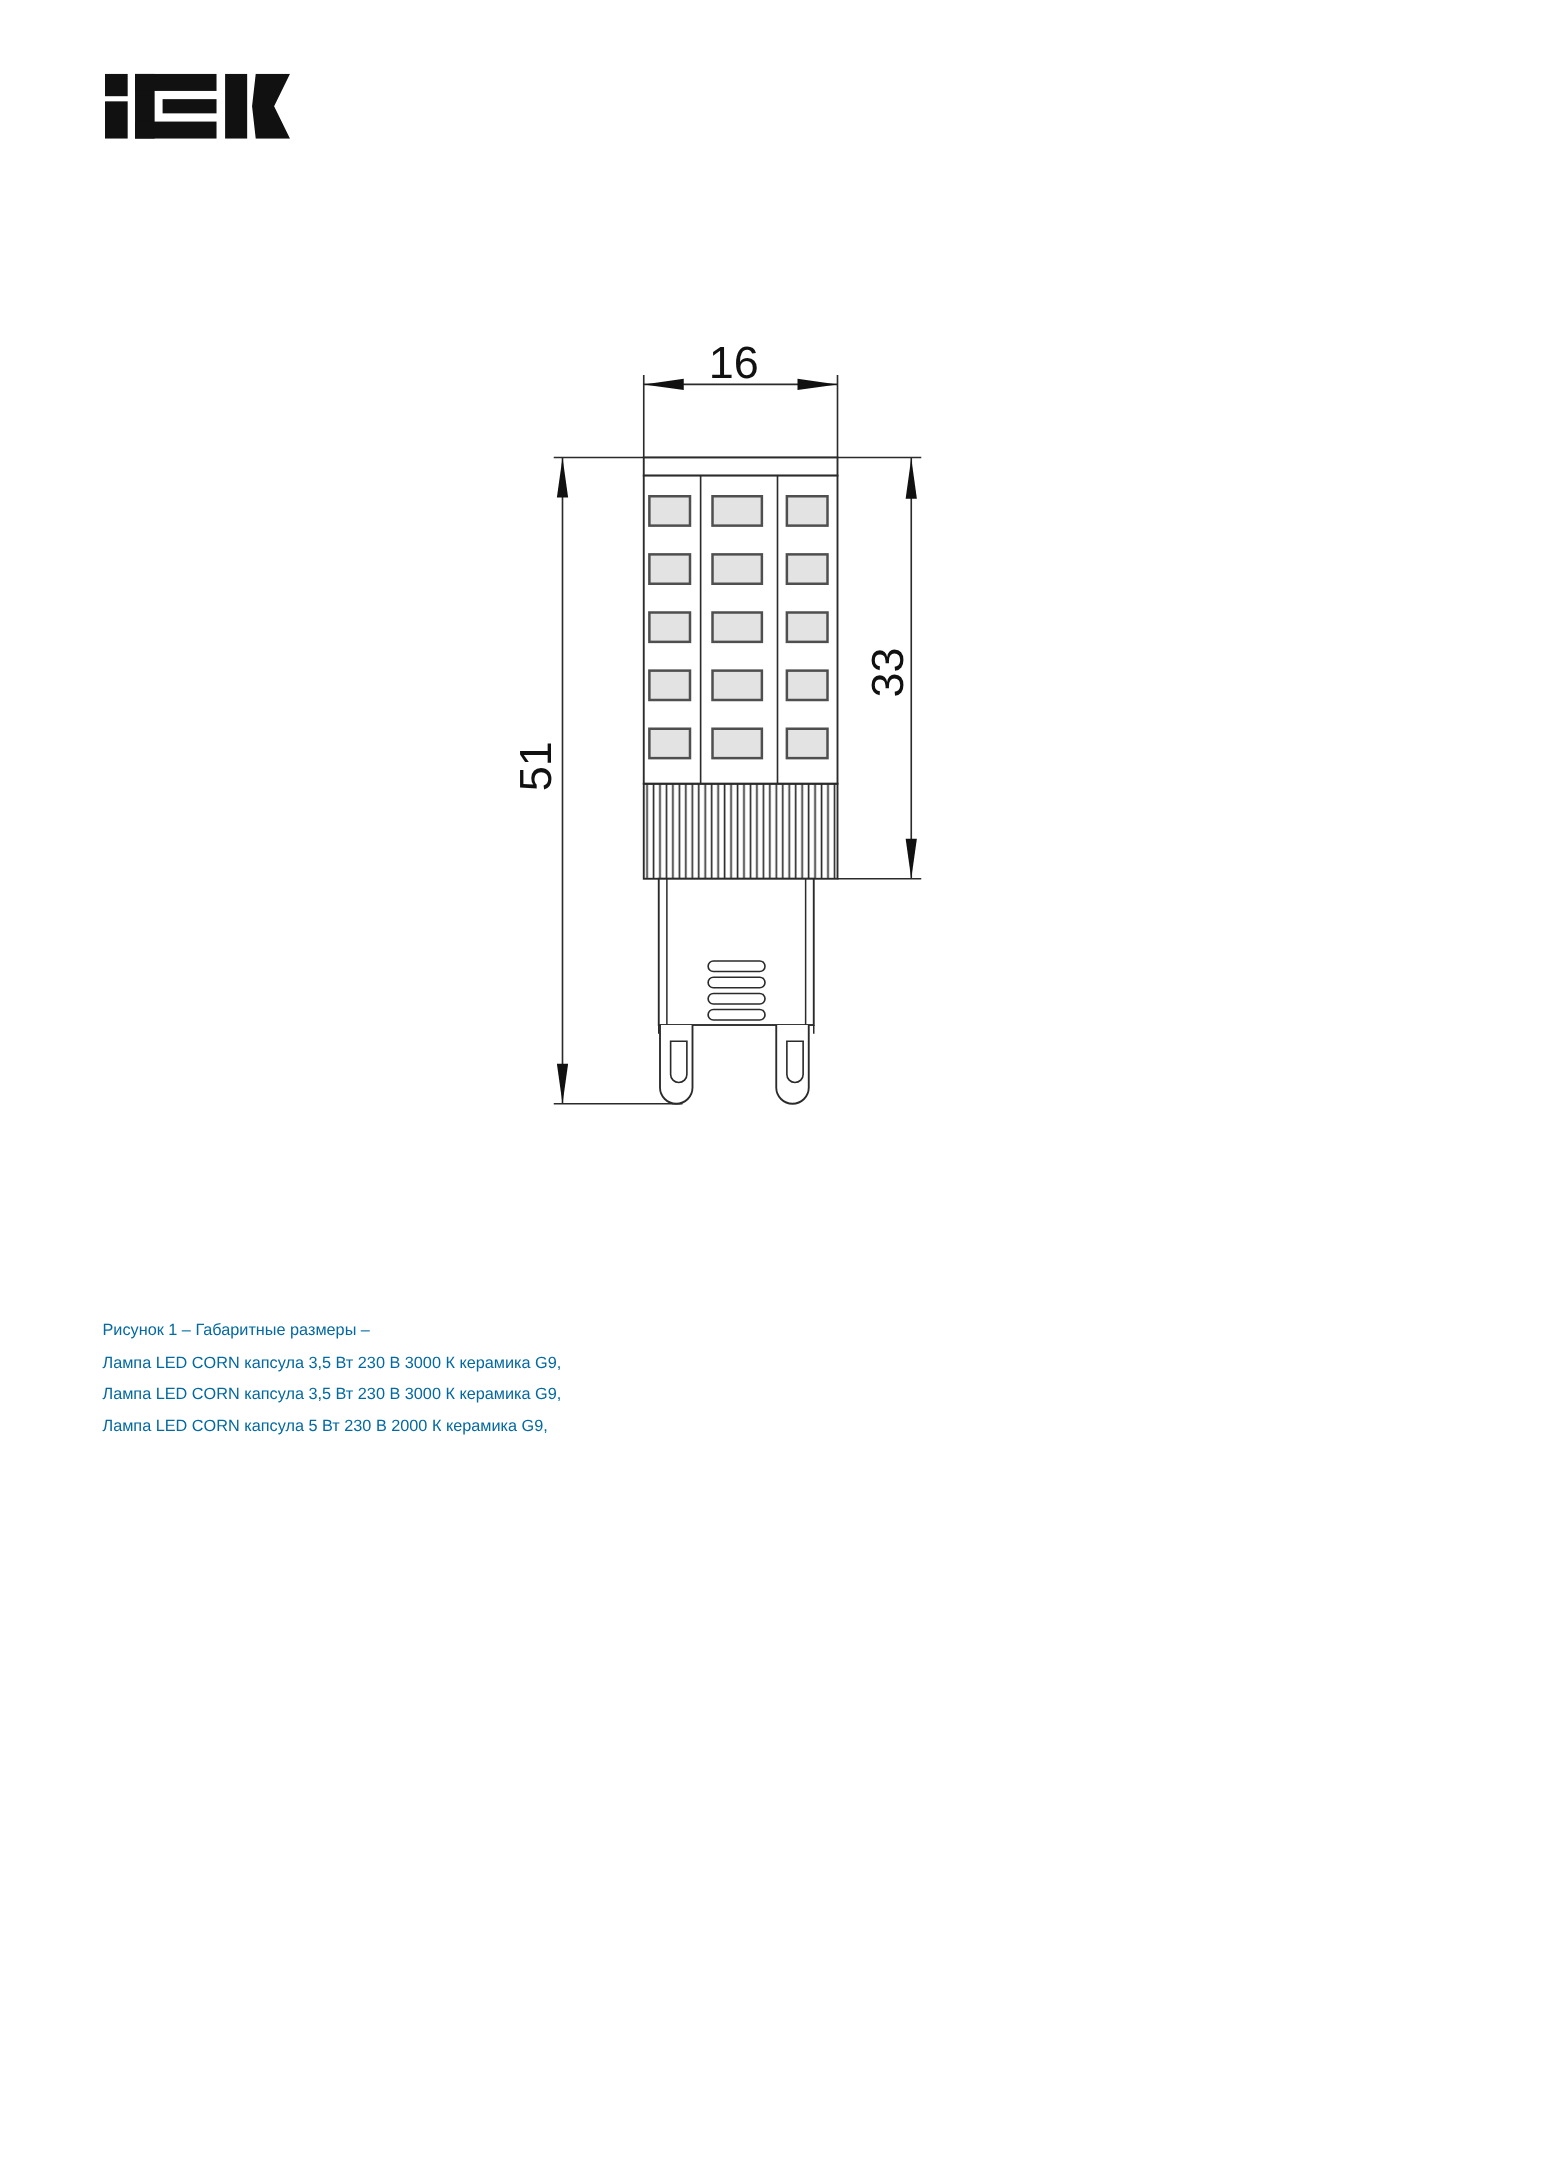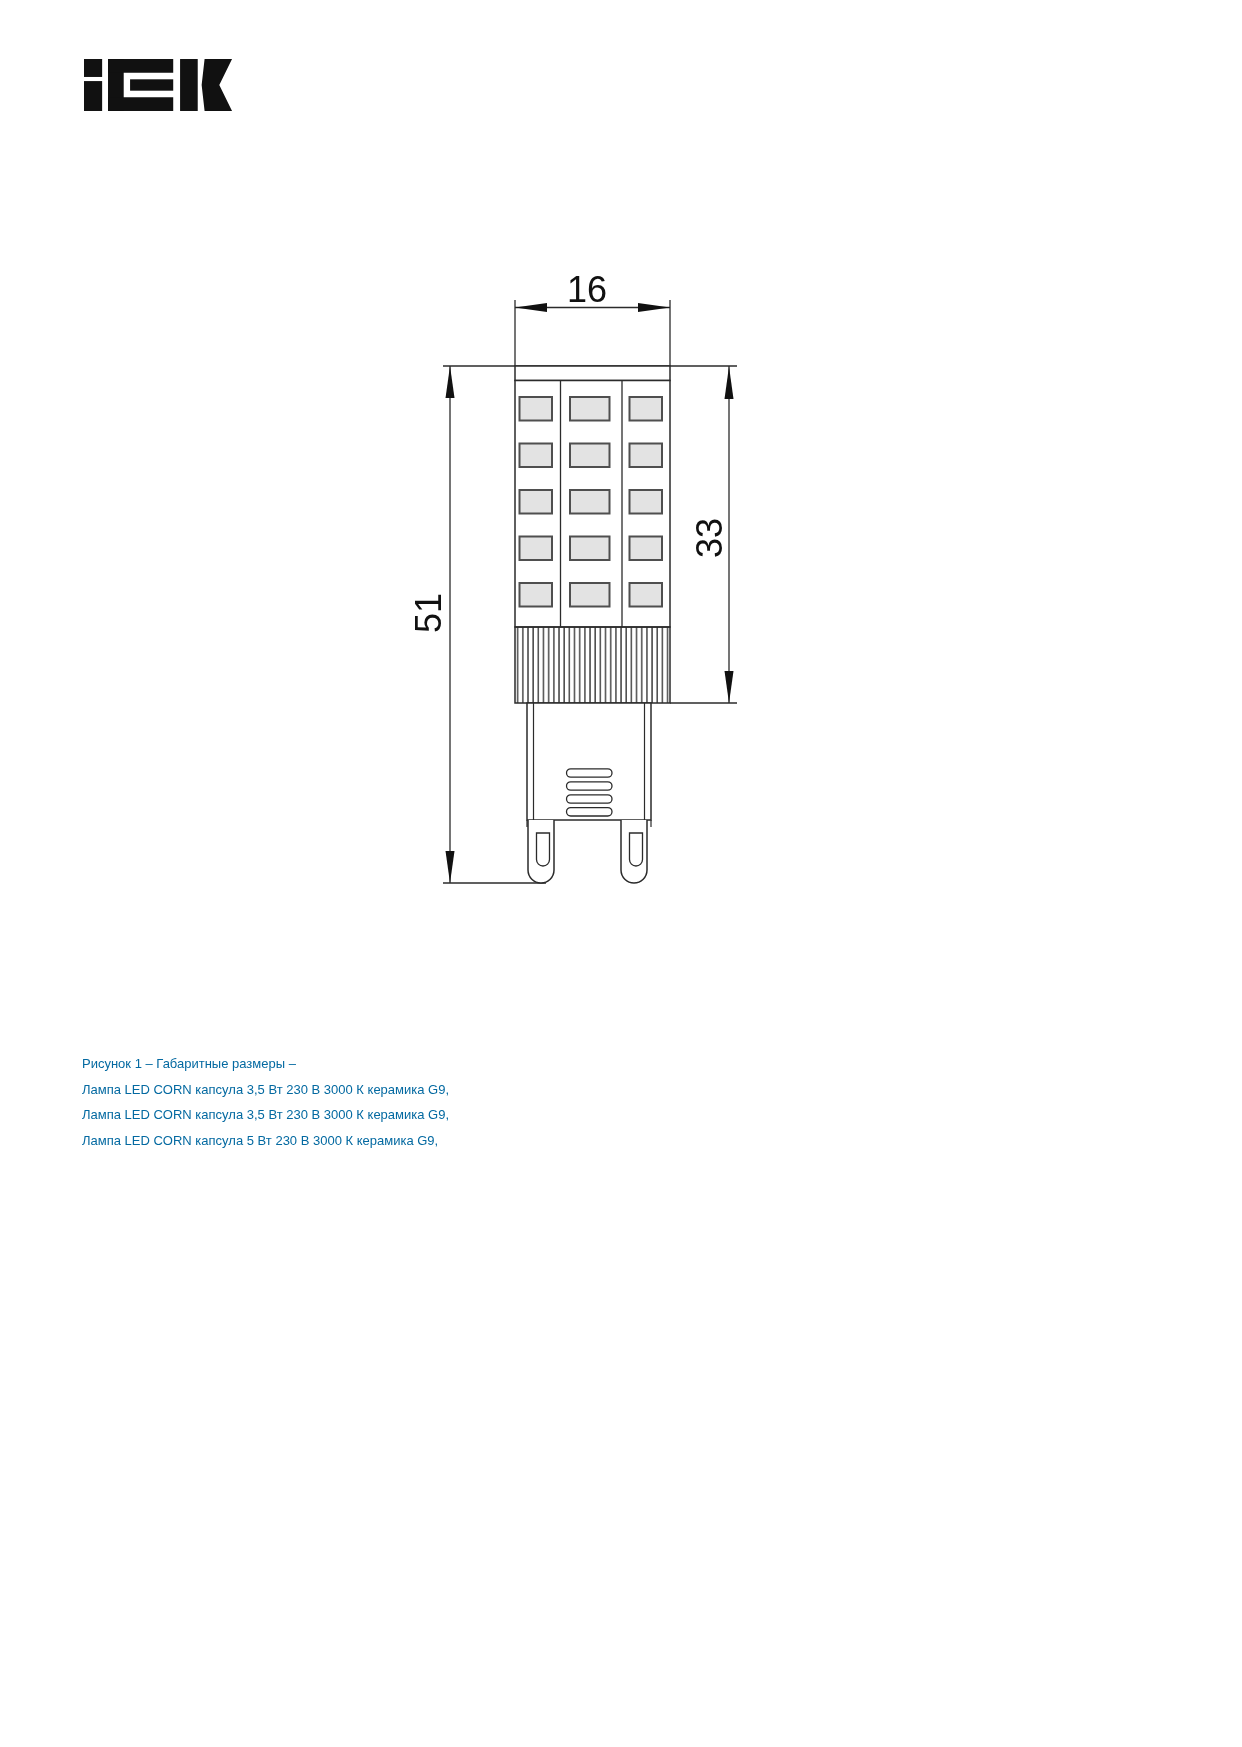--- a/index.html
+++ b/index.html
@@ -102,16 +102,16 @@
       <text x="587" y="302">16</text>
       <text x="441" y="613" transform="rotate(-90 441 613)">51</text>
       <text x="722" y="538" transform="rotate(-90 722 538)">33</text>
     </g>
   </svg>
 
   <div class="caption">
     <div>Рисунок 1 – Габаритные размеры –</div>
     <div>Лампа LED CORN капсула 3,5 Вт 230 В 3000 К керамика G9,</div>
     <div>Лампа LED CORN капсула 3,5 Вт 230 В 3000 К керамика G9,</div>
-    <div>Лампа LED CORN капсула 5 Вт 230 В 3000 К керамика G9,</div>
+    <div>Лампа LED CORN капсула 5 Вт 230 В 2000 К керамика G9,</div>
   </div>
 
 </div>
 
 </body></html>

